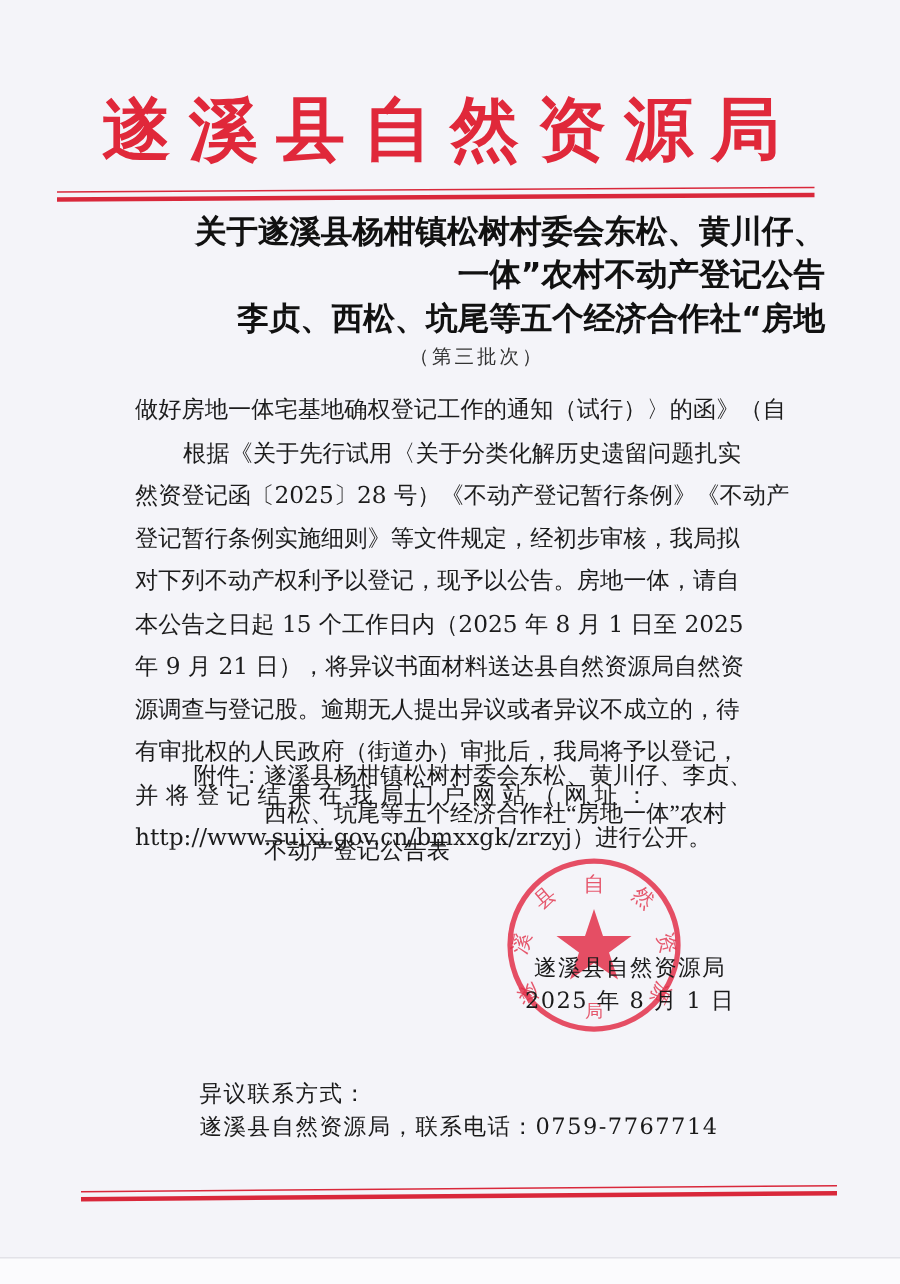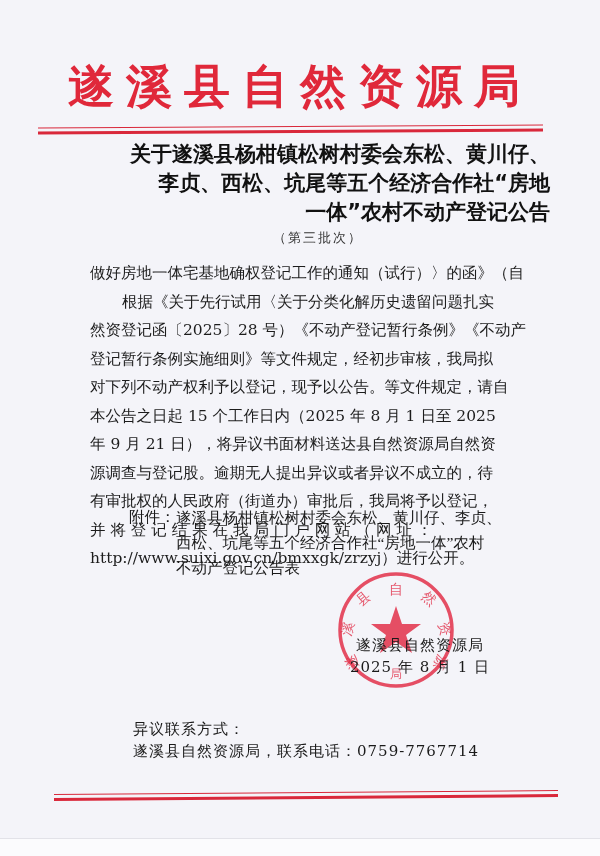--- a/index.html
+++ b/index.html
@@ -74,31 +74,31 @@
 
 <div class="page">
   <div class="page-bottom-strip"></div>
 
   <div class="masthead">遂溪县自然资源局</div>
   <div class="rule rule-thin rule-top-a"></div>
   <div class="rule rule-thick rule-top-b"></div>
 
   <div class="title">
     <span class="tl">关于遂溪县杨柑镇松树村委会东松、黄川仔、</span>
+    <span class="tl">一体”农村不动产登记公告</span>
     <span class="tl">李贞、西松、坑尾等五个经济合作社“房地</span>
-    <span class="tl">一体”农村不动产登记公告</span>
   </div>
   <div class="batch">（第三批次）</div>
 
   <div class="body-text">
     <span class="ln">做好房地一体宅基地确权登记工作的通知（试行）〉的函》（自</span>
     <span class="ln indent">根据《关于先行试用〈关于分类化解历史遗留问题扎实</span>
     <span class="ln">然资登记函〔2025〕28 号）《不动产登记暂行条例》《不动产</span>
     <span class="ln">登记暂行条例实施细则》等文件规定，经初步审核，我局拟</span>
-    <span class="ln">对下列不动产权利予以登记，现予以公告。等文件规定，请自</span>
+    <span class="ln">对下列不动产权利予以登记，现予以公告。房地一体，请自</span>
     <span class="ln">本公告之日起 15 个工作日内（2025 年 8 月 1 日至 2025</span>
     <span class="ln">年 9 月 21 日），将异议书面材料送达县自然资源局自然资</span>
     <span class="ln">源调查与登记股。逾期无人提出异议或者异议不成立的，待</span>
     <span class="ln">有审批权的人民政府（街道办）审批后，我局将予以登记，</span>
     <span class="ln">并 将 登 记 结 果 在 我 局 门 户 网 站 （ 网 址 ：</span>
     <span class="ln">http://www.suixi.gov.cn/bmxxgk/zrzyj）进行公开。</span>
   </div>
 
   <div class="attach">
     <span class="attach-label">附件：</span>

